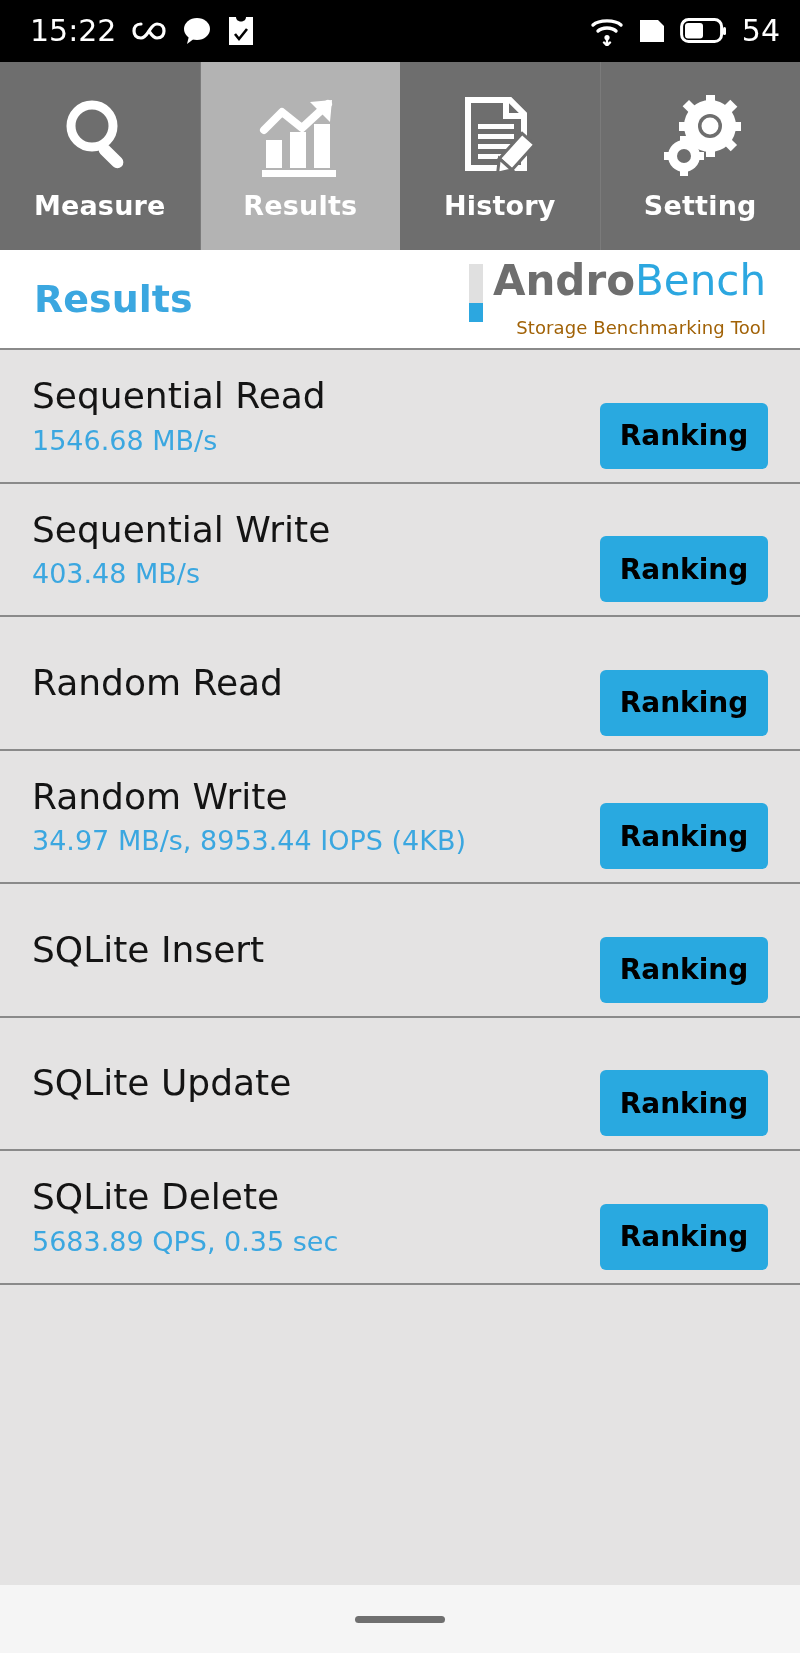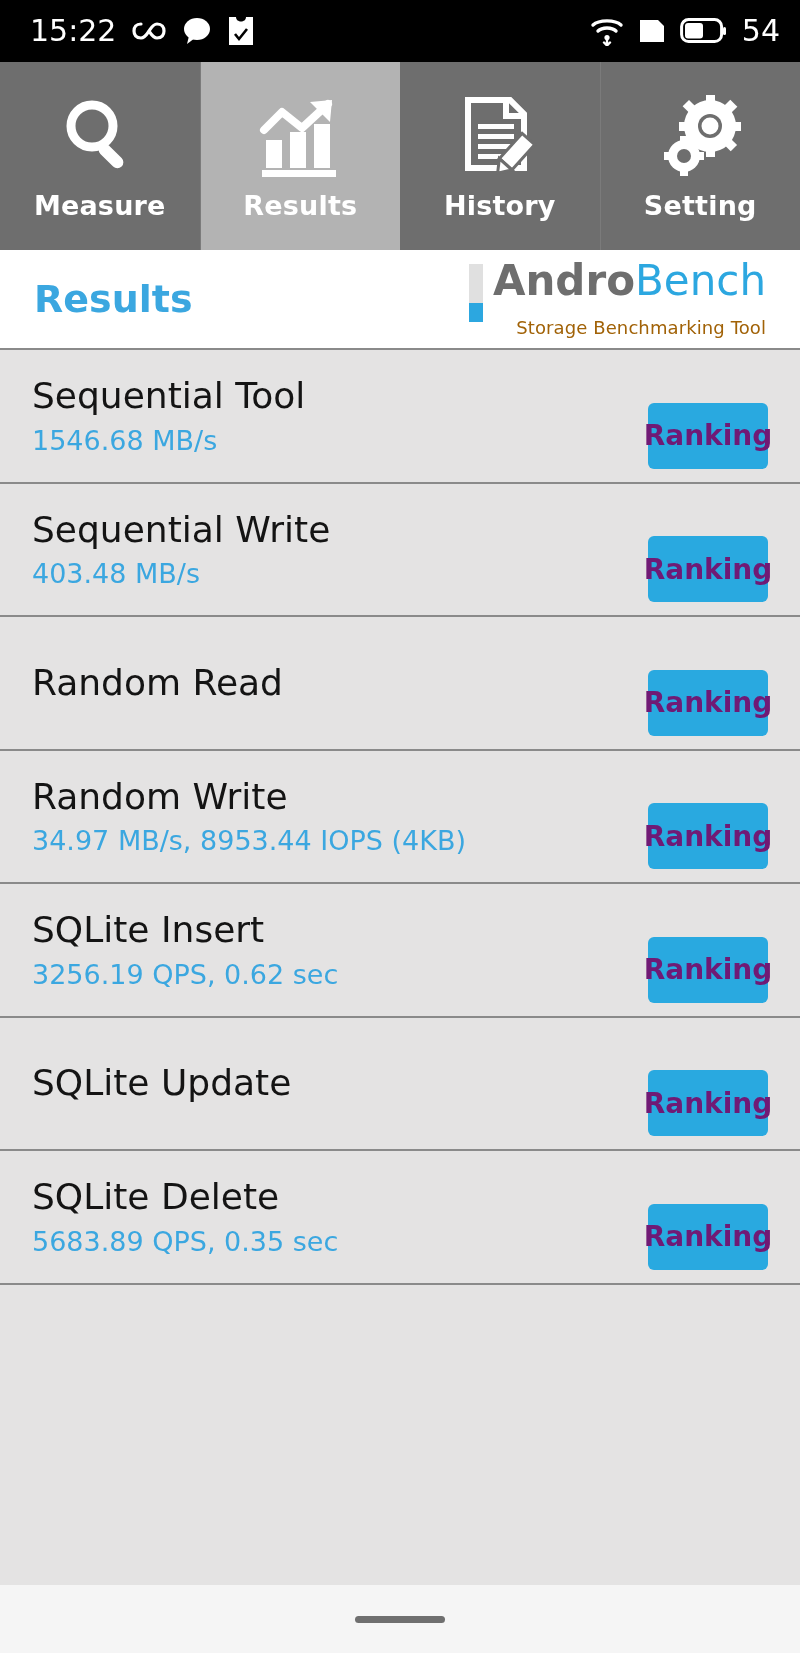--- a/index.html
+++ b/index.html
@@ -147,24 +147,24 @@
   .row-value {
     font-size: 27px;
     color: #3ba7e0;
     font-family: "DejaVu Sans", sans-serif;
     margin-top: 9px;
     line-height: 1.1;
   }
   .rank-btn {
     margin-left: auto;
     background: #29a9e0;
-    color: #701a75;
+    color: #000000;
     border: none;
     border-radius: 6px;
-    width: 120px;
+    width: 168px;
     height: 66px;
     font-size: 28px;
     font-weight: bold;
     font-family: "DejaVu Sans", sans-serif;
     cursor: pointer;
     display: flex;
     align-items: center;
     justify-content: center;
     margin-top: 40px;
   }
@@ -324,21 +324,21 @@
       <div class="brand-text">
         <div class="brand-main"><span class="brand-andro">Andro</span><span class="brand-bench">Bench</span></div>
         <div class="brand-sub">Storage Benchmarking Tool</div>
       </div>
     </div>
   </div>
 
   <div class="list" id="results-list">
       <div class="row">
         <div class="row-texts">
-          <div class="row-title">Sequential Tool</div>
+          <div class="row-title">Sequential Read</div>
           <div class="row-value">1546.68 MB/s</div>
         </div>
         <button class="rank-btn">Ranking</button>
       </div>
       <div class="row">
         <div class="row-texts">
           <div class="row-title">Sequential Write</div>
           <div class="row-value">403.48 MB/s</div>
         </div>
         <button class="rank-btn">Ranking</button>
@@ -352,21 +352,20 @@
       <div class="row">
         <div class="row-texts">
           <div class="row-title">Random Write</div>
           <div class="row-value">34.97 MB/s, 8953.44 IOPS (4KB)</div>
         </div>
         <button class="rank-btn">Ranking</button>
       </div>
       <div class="row">
         <div class="row-texts">
           <div class="row-title">SQLite Insert</div>
-          <div class="row-value">3256.19 QPS, 0.62 sec</div>
         </div>
         <button class="rank-btn">Ranking</button>
       </div>
       <div class="row">
         <div class="row-texts">
           <div class="row-title">SQLite Update</div>
         </div>
         <button class="rank-btn">Ranking</button>
       </div>
       <div class="row">

